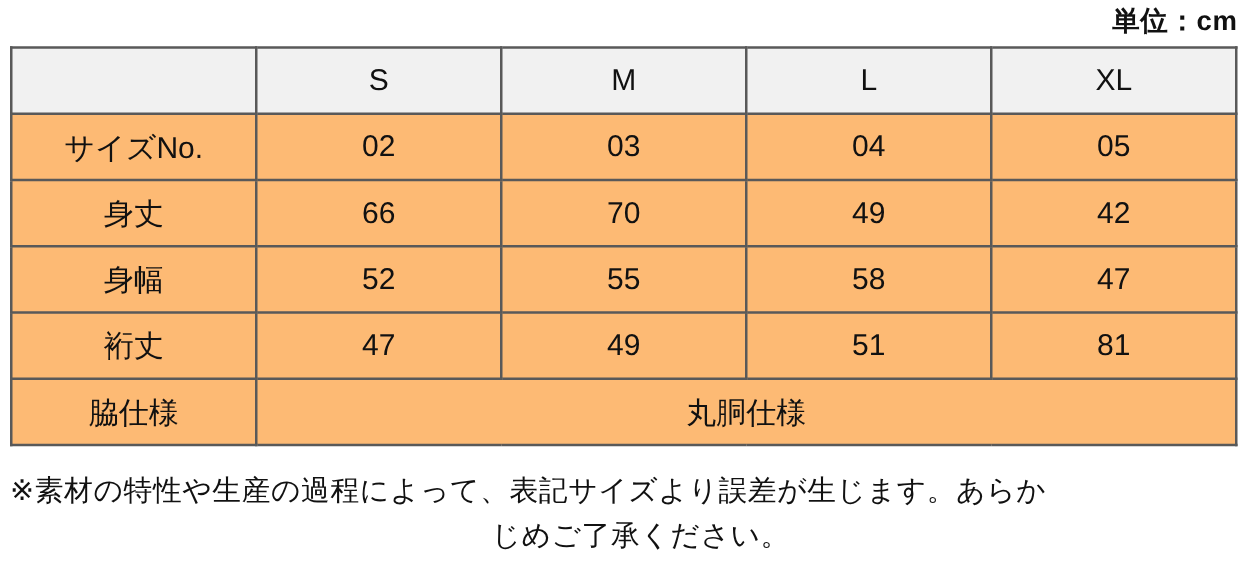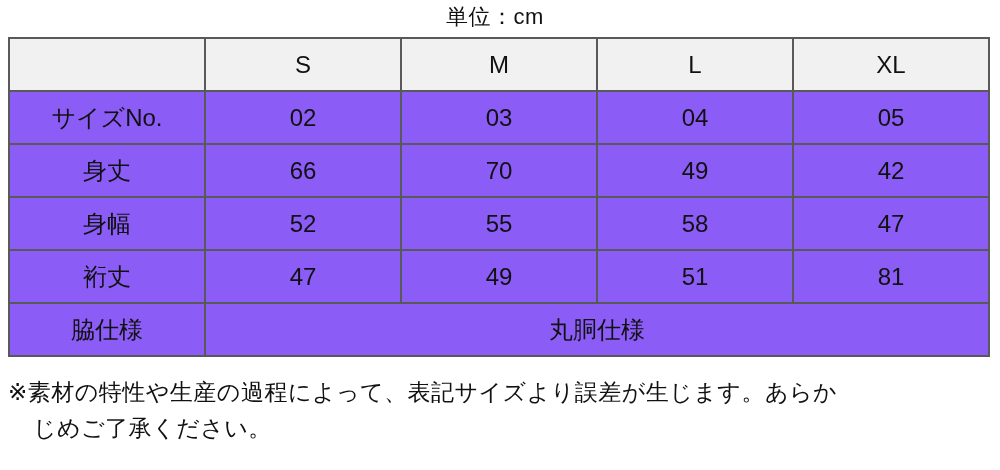--- a/index.html
+++ b/index.html
@@ -13,55 +13,57 @@
     overflow: hidden;
   }
   .page {
     width: 1000px;
     height: 470px;
     box-sizing: border-box;
     padding: 2px 0 0 0;
   }
   .unit-row {
     width: 990px;
-    text-align: center;
+    text-align: right;
     font-size: 22px;
     line-height: 30px;
     padding-right: 0;
     margin: 0 10px 5px 0;
     letter-spacing: 0.5px;
+    font-weight: bold;
   }
   table.size-table {
     border-collapse: collapse;
     table-layout: fixed;
     width: 982px;
     margin-left: 8px;
   }
   table.size-table th,
   table.size-table td {
     border: 2px solid #595959;
     text-align: center;
     vertical-align: middle;
     height: 51px;
     font-size: 24px;
     font-weight: normal;
     padding: 0;
-    background: #8b5cf6;
+    background: #fdba74;
   }
   table.size-table thead th {
     background: #f1f1f1;
   }
   .note {
     margin: 17px 8px 0 8px;
     font-size: 23px;
     line-height: 36px;
     letter-spacing: 0.5px;
   }
   .note .line2 {
     padding-left: 25px;
+    text-align: center;
   }
 </style>
 </head>
 <body>
 
 <div class="page">
 
   <div class="unit-row">単位：cm</div>
 
   <table class="size-table">

